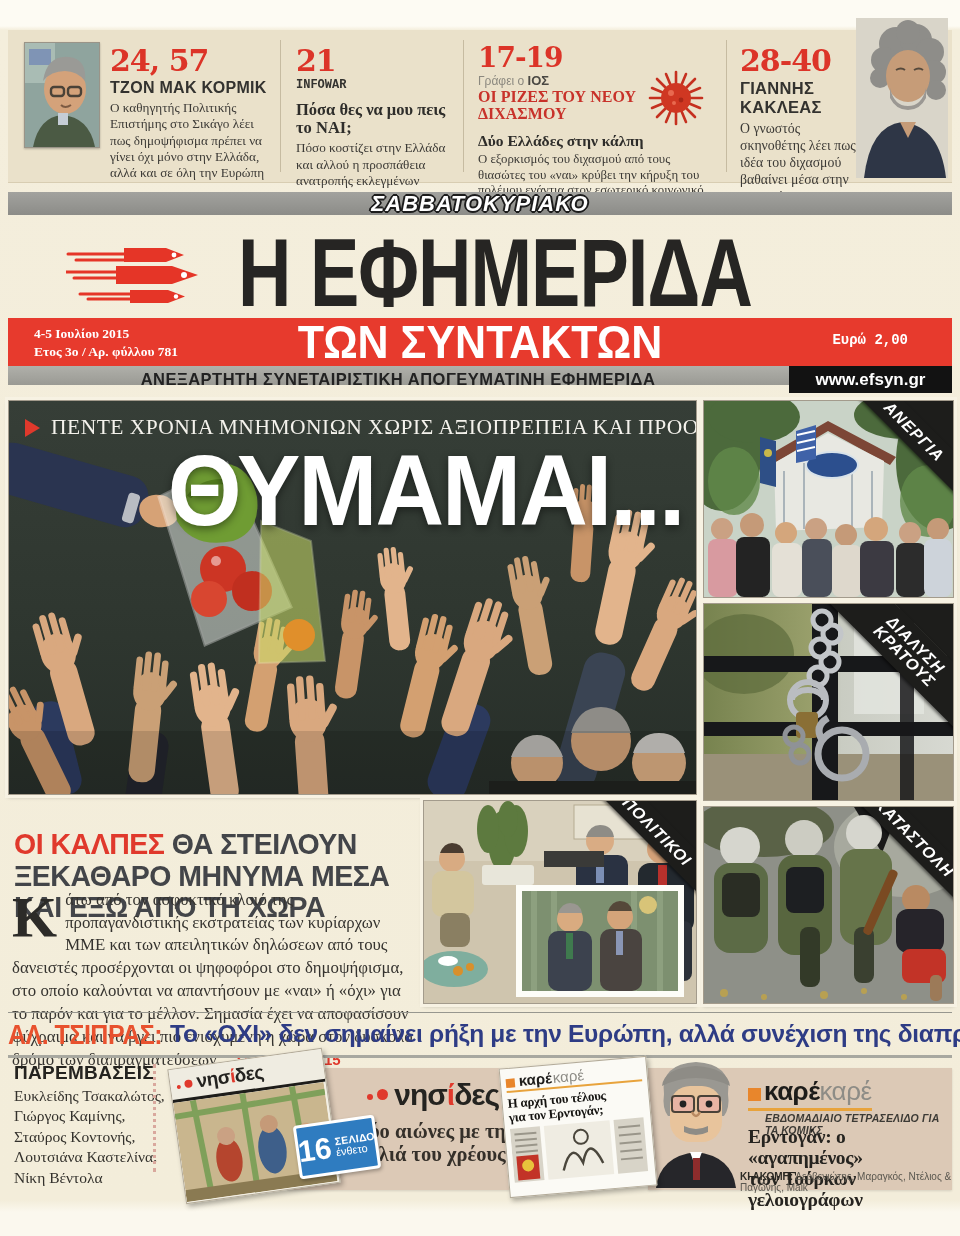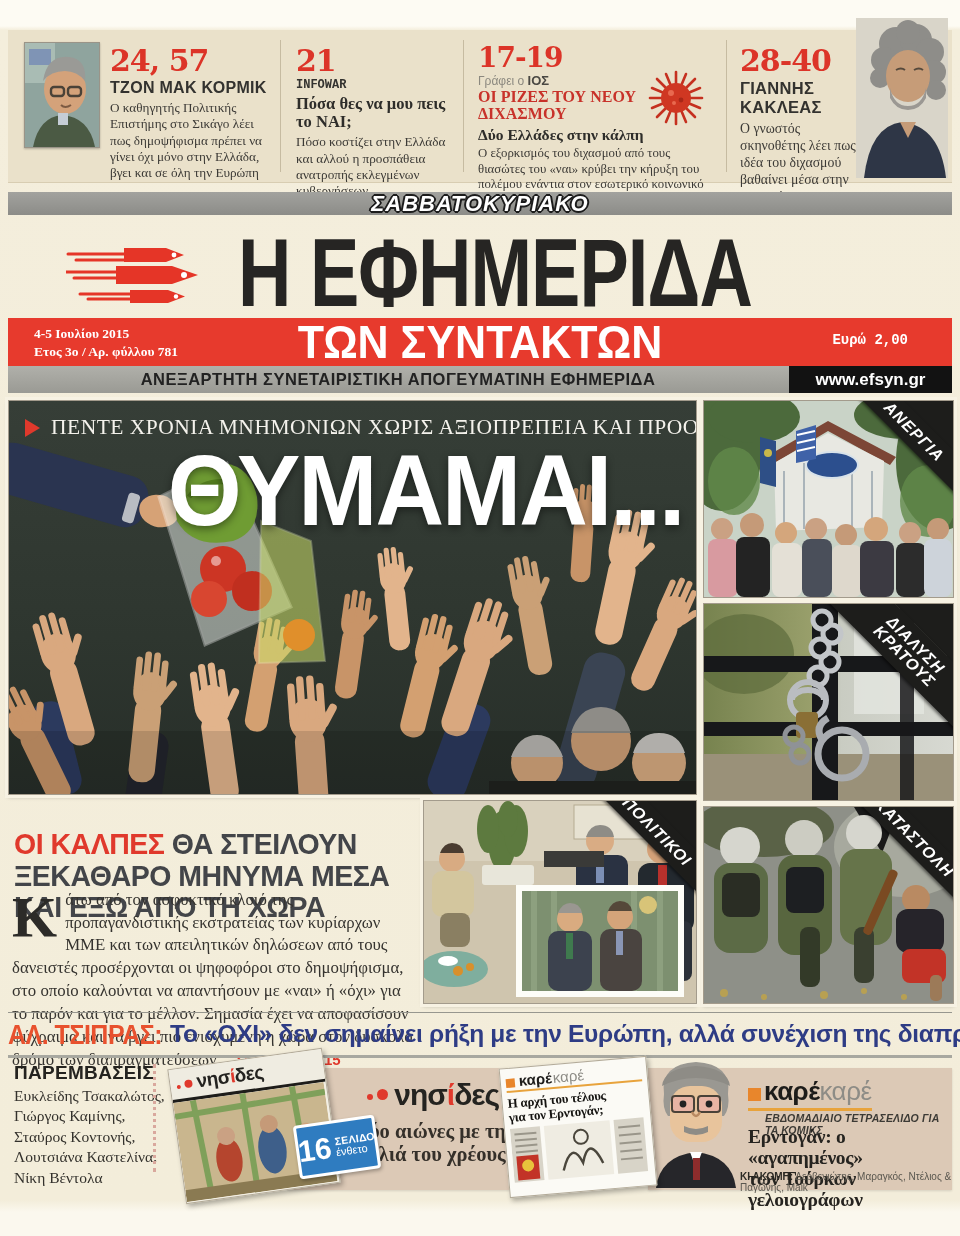--- a/index.html
+++ b/index.html
@@ -8,37 +8,37 @@
         font-family:"Liberation Sans",sans-serif;color:#2e2d2b;}
   .abs{position:absolute;}
 
   
   .topstrip{position:absolute;left:8px;top:30px;width:944px;height:152px;background:#eae1ca;box-shadow:0 1px 0 #d8cdb2;}
   .ts-sep{position:absolute;top:10px;bottom:10px;width:1px;background:#c6bba1;}
   .ts-pages{color:#dc3428;font-weight:800;font-size:30px;line-height:1;letter-spacing:-1px;font-family:"DejaVu Serif","Liberation Serif",serif;}
   .ts-name{font-weight:800;font-size:16px;color:#33322f;letter-spacing:.3px;margin-top:3px;}
   .ts-body{font-family:"Liberation Serif",serif;font-size:13.2px;line-height:1.24;color:#3c3a36;margin-top:3px;}
   .ts-kicker{font-weight:800;font-size:12px;color:#33322f;margin-top:2px;font-family:Liberation Mono, monospace;}
-  .ts-title-serif{font-family:"Liberation Serif",serif;font-weight:700;font-size:16.5px;color:#2e2d2a;line-height:1.1;margin-top:3px;}
+  .ts-title-serif{font-family:"Liberation Serif",serif;font-weight:700;font-size:16.5px;color:#2e2d2a;line-height:1.1;margin-top:9px;}
   .ts-title-red{font-family:"Liberation Serif",serif;font-weight:700;font-size:16px;color:#c8322a;line-height:1.05;margin-top:1px;}
   .ts-byline{font-size:12px;color:#8b887f;margin-top:1px;}
   .ts-byline b{color:#4a4843;font-size:13px;}
   .ts-photo{position:absolute;border:1px solid #9a9488;background:#8fa5a0;box-shadow:0 1px 2px rgba(0,0,0,.25);}
 
   
   .weekendbar{position:absolute;left:8px;top:192px;width:944px;height:23px;background:linear-gradient(#a2a29e,#8c8c88);display:flex;align-items:center;justify-content:center;}
   .weekendbar span{font-size:22px;font-weight:800;font-style:italic;color:#fff;letter-spacing:1px;line-height:1;
        text-shadow:-2px 0 0 #1c1c1c,2px 0 0 #1c1c1c,0 -2px 0 #1c1c1c,0 2px 0 #1c1c1c,-1px -1px 0 #1c1c1c,1px 1px 0 #1c1c1c,1px -1px 0 #1c1c1c,-1px 1px 0 #1c1c1c;}
   .mtitle{position:absolute;left:238px;top:224px;font-weight:800;font-size:77px;color:#262523;letter-spacing:-1px;line-height:1;
           transform:scaleY(1.26) scaleX(.96);transform-origin:left top;white-space:nowrap;}
   .redbar{position:absolute;left:8px;top:318px;width:944px;height:48px;background:#e73a2d;color:#fff;}
   .redbar .dateblock{position:absolute;left:26px;top:7px;font-family:"Liberation Serif",serif;font-weight:700;font-size:13.5px;line-height:1.35;}
   .redbar .subtitle{position:absolute;left:0;right:0;top:0px;text-align:center;font-weight:800;font-size:43px;letter-spacing:0px;line-height:48px;transform:scaleY(1.08);white-space:nowrap;}
   .redbar .price{position:absolute;right:44px;top:14px;font-family:Liberation Mono, monospace;font-weight:700;font-size:14px;}
-  .taglinebar{position:absolute;left:8px;top:366px;width:944px;height:27px;background:linear-gradient(#b0b0aa,#9a9a94);}
+  .taglinebar{position:absolute;left:8px;top:366px;width:944px;height:19px;background:linear-gradient(#b0b0aa,#9a9a94);}
   .taglinebar .tagline{position:absolute;left:0;width:780px;top:0;height:27px;text-align:center;font-weight:800;font-size:16.5px;color:#222;line-height:27px;letter-spacing:.5px;}
   .webbox{position:absolute;right:0;top:0;width:163px;height:27px;background:#121212;color:#fff;font-weight:800;font-size:17px;text-align:center;line-height:27px;}
 
   
   .photo{position:absolute;overflow:hidden;border:1px solid #a39b8c;box-shadow:0 0 0 3px #f7f2e3,0 2px 4px rgba(0,0,0,.28);background:#666;}
   .photo svg{position:absolute;inset:0;}
   .ribbon{position:absolute;top:16px;right:-56px;width:190px;transform:rotate(45deg);background:#1d1d1b;color:#fff;
           text-align:center;padding:7px 0 6px;box-shadow:0 2px 3px rgba(0,0,0,.5);}
   .ribbon span{display:block;font-weight:800;font-style:italic;font-size:16px;letter-spacing:1px;line-height:1.02;}
   .ribbon.two{top:24px;right:-52px;}
@@ -136,21 +136,21 @@
         <rect x="26" y="44" width="13" height="9" rx="3" fill="none" stroke="#4a4238" stroke-width="2.4"></rect>
         <rect x="43" y="44" width="13" height="9" rx="3" fill="none" stroke="#4a4238" stroke-width="2.4"></rect>
         <path d="M36 62 Q40 66 46 62" stroke="#7c5a42" stroke-width="2" fill="none"></path>
         <path d="M8 104 Q14 74 37 72 Q64 74 70 104 Z" fill="#4b5a44"></path>
         <rect x="33" y="70" width="10" height="12" fill="#c5cdd6"></rect>
       </svg>
     </div>
     <div class="abs" style="left:102px;top:16px;width:165px;">
       <div class="ts-pages">24, 57</div>
       <div class="ts-name">ΤΖΟΝ ΜΑΚ ΚΟΡΜΙΚ</div>
-      <div class="ts-body">Ο καθηγητής Πολιτικής Επιστήμης στο Σικάγο λέει πως δημοψήφισμα πρέπει να γίνει όχι μόνο στην Ελλάδα, βγει και σε όλη την Ευρώπη</div>
+      <div class="ts-body">Ο καθηγητής Πολιτικής Επιστήμης στο Σικάγο λέει πως δημοψήφισμα πρέπει να γίνει όχι μόνο στην Ελλάδα, αλλά και σε όλη την Ευρώπη</div>
     </div>
 
     <div class="abs" style="left:288px;top:16px;width:158px;">
       <div class="ts-pages">21</div>
       <div class="ts-kicker">INFOWAR</div>
       <div class="ts-title-serif">Πόσα θες να μου πεις το ΝΑΙ;</div>
       <div class="ts-body">Πόσο κοστίζει στην Ελλάδα και αλλού η προσπάθεια ανατροπής εκλεγμένων κυβερνήσεων</div>
     </div>
 
     <div class="abs" style="left:470px;top:14px;width:238px;">

